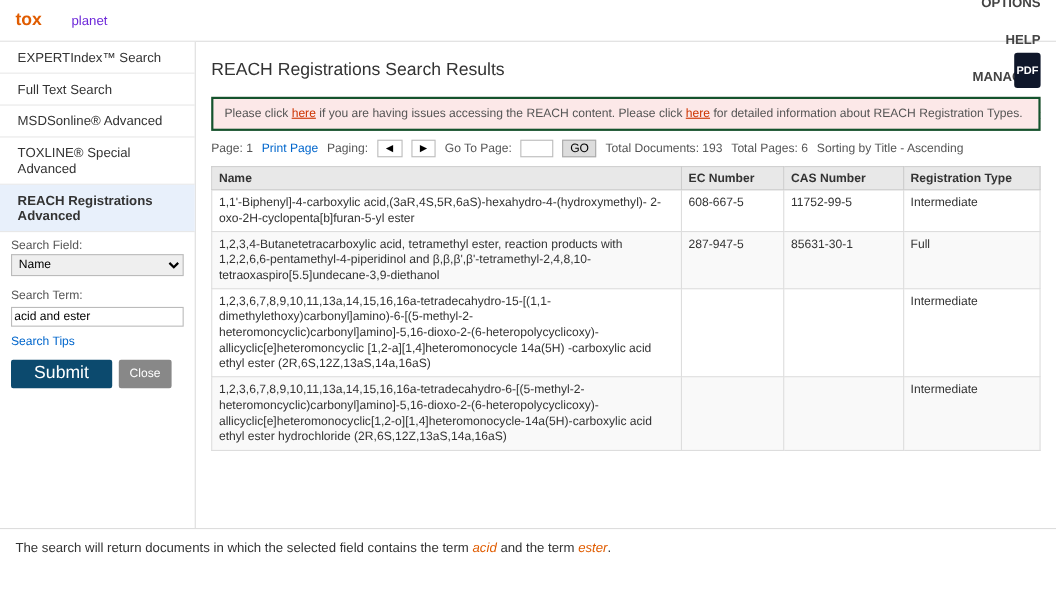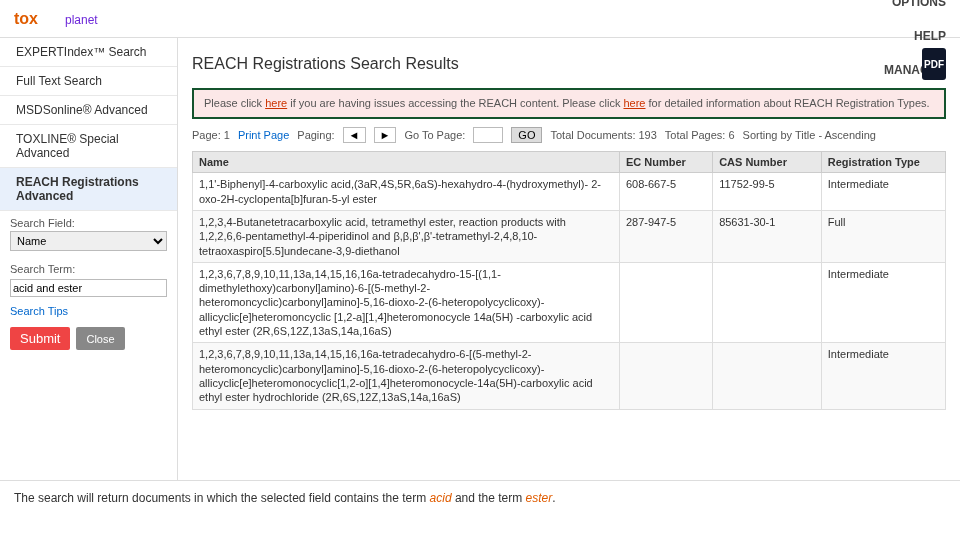--- a/index.html
+++ b/index.html
@@ -97,25 +97,25 @@
       color: #0066cc;
       padding: 2px 10px 6px;
       cursor: pointer;
     }
     .sidebar-buttons {
       display: flex;
       gap: 6px;
       padding: 4px 10px;
     }
     .btn-submit {
-      background: #ef4444;
+      background: #0c4a6e;
       color: #fff;
       border: none;
-      padding: 4px 10px;
-      font-size: 13px;
+      padding: 4px 21px;
+      font-size: 16px;
       cursor: pointer;
       border-radius: 2px;
     }
     .btn-close {
       background: #888;
       color: #fff;
       border: none;
       padding: 4px 10px;
       font-size: 11px;
       cursor: pointer;

